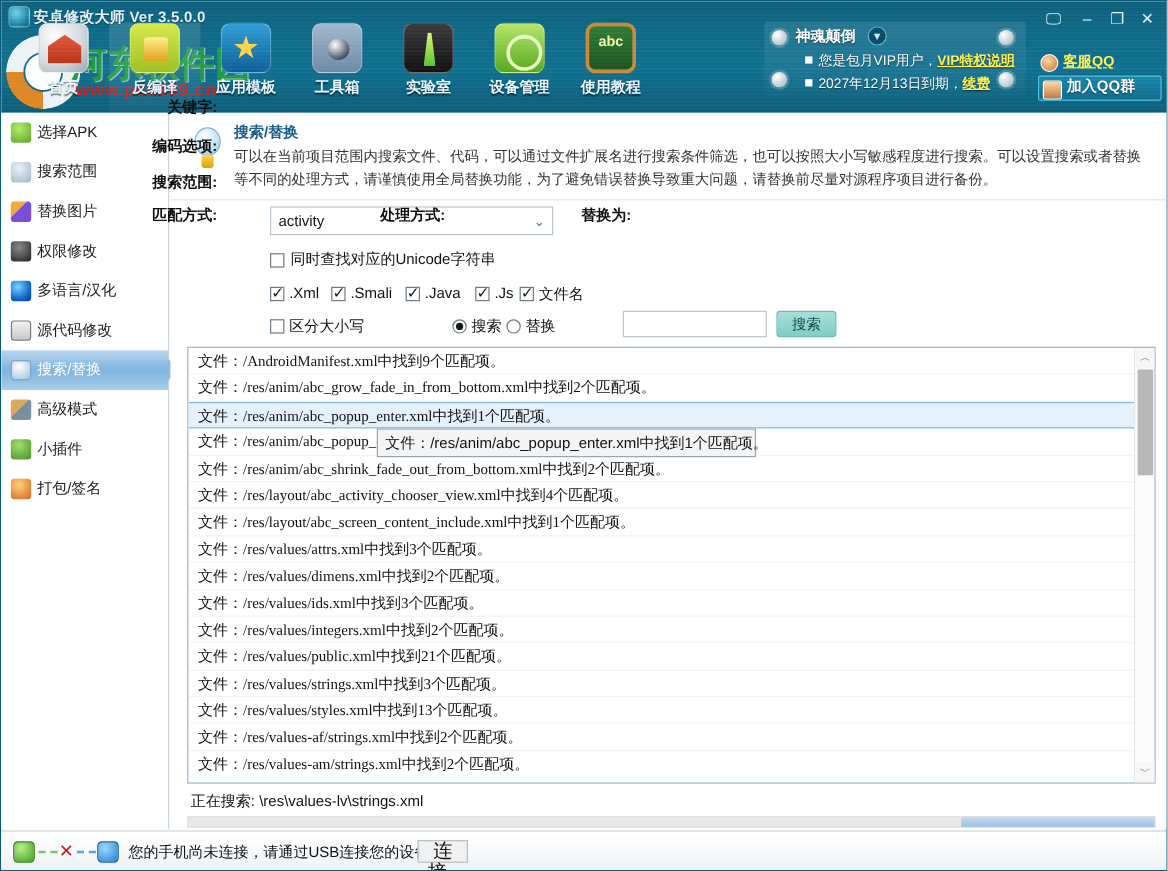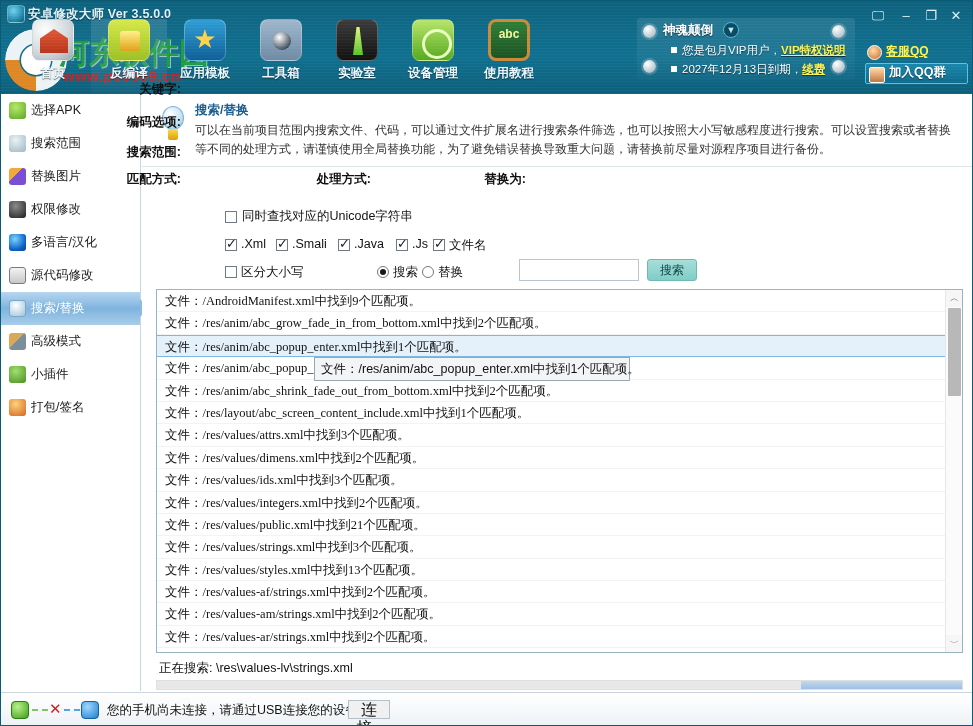--- a/index.html
+++ b/index.html
@@ -383,20 +383,24 @@
       <div id="bulb">
         <span class="glass"></span>
         <span class="base"></span>
       </div>
       <div id="hdr-title">搜索/替换</div>
       <div id="hdr-desc">可以在当前项目范围内搜索文件、代码，可以通过文件扩展名进行搜索条件筛选，也可以按照大小写敏感程度进行搜索。可以设置搜索或者替换等不同的处理方式，请谨慎使用全局替换功能，为了避免错误替换导致重大问题，请替换前尽量对源程序项目进行备份。</div>
     </div>
   </div>
 
   <div class="frm-lbl" id="lbl-kw">关键字:</div>
+  <div id="kw-box">
+    <span id="kw-val" title="">activity</span>
+    <span id="kw-caret">⌄</span>
+  </div>
 
   <div class="frm-lbl" id="lbl-enc">编码选项:</div>
   <span class="cb" style="left:224px; top:210px"></span>
   <span class="cb-txt" style="left:241px; top:207px">同时查找对应的Unicode字符串</span>
 
   <div class="frm-lbl" id="lbl-scope">搜索范围:</div>
   <span class="cb on" style="left:224px; top:238px"></span>
   <span class="cb-txt" style="left:240px; top:236px">.Xml</span>
   <span class="cb on" style="left:275px; top:238px"></span>
   <span class="cb-txt" style="left:291px; top:236px">.Smali</span>
@@ -421,20 +425,21 @@
   <div id="rep-box" title=""></div>
   <div id="btn-search">搜索</div>
 
   <div id="res-panel">
     <div id="res-list">
       <div class="res-row">文件：/AndroidManifest.xml中找到9个匹配项。</div>
       <div class="res-row">文件：/res/anim/abc_grow_fade_in_from_bottom.xml中找到2个匹配项。</div>
       <div class="res-row sel">文件：/res/anim/abc_popup_enter.xml中找到1个匹配项。</div>
       <div class="res-row">文件：/res/anim/abc_popup_exit.xml中找到1个匹配项。</div>
       <div class="res-row">文件：/res/anim/abc_shrink_fade_out_from_bottom.xml中找到2个匹配项。</div>
+      <div class="res-row">文件：/res/layout/abc_activity_chooser_view.xml中找到4个匹配项。</div>
       <div class="res-row">文件：/res/layout/abc_screen_content_include.xml中找到1个匹配项。</div>
       <div class="res-row">文件：/res/values/attrs.xml中找到3个匹配项。</div>
       <div class="res-row">文件：/res/values/dimens.xml中找到2个匹配项。</div>
       <div class="res-row">文件：/res/values/ids.xml中找到3个匹配项。</div>
       <div class="res-row">文件：/res/values/integers.xml中找到2个匹配项。</div>
       <div class="res-row">文件：/res/values/public.xml中找到21个匹配项。</div>
       <div class="res-row">文件：/res/values/strings.xml中找到3个匹配项。</div>
       <div class="res-row">文件：/res/values/styles.xml中找到13个匹配项。</div>
       <div class="res-row">文件：/res/values-af/strings.xml中找到2个匹配项。</div>
       <div class="res-row">文件：/res/values-am/strings.xml中找到2个匹配项。</div>

